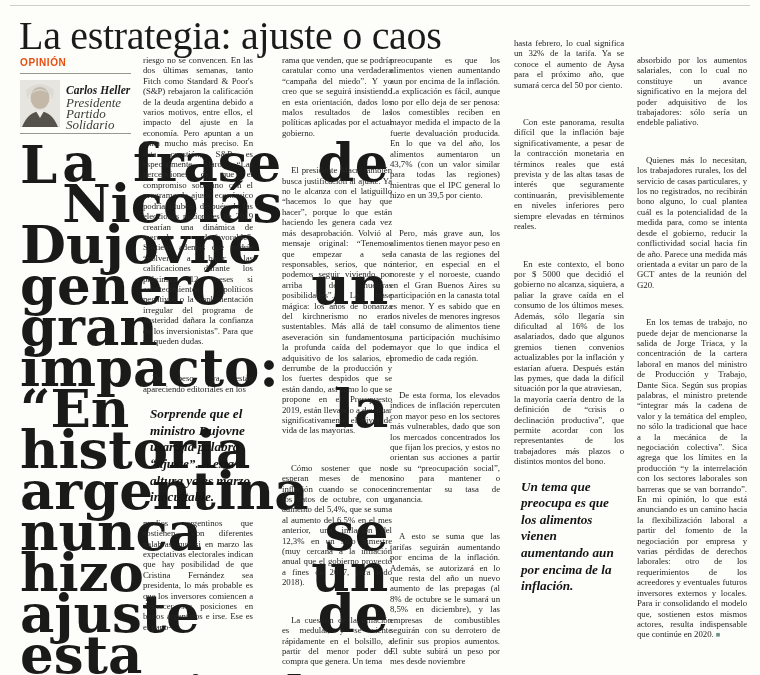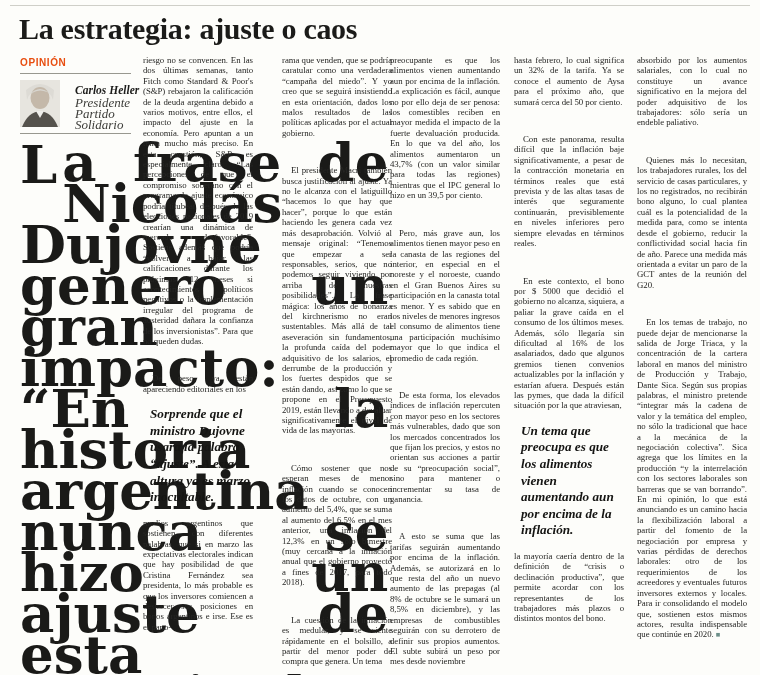--- a/index.html
+++ b/index.html
@@ -1,29 +1,29 @@
 <!DOCTYPE html>
 <html lang="es"><head>
 <meta charset="utf-8">
 <style>
   html,body{margin:0;padding:0;}
   body{width:760px;height:675px;background:#fdfdfa;overflow:hidden;
        font-family:"Liberation Serif",serif;-webkit-font-smoothing:antialiased;}
   .page{position:relative;width:760px;height:675px;}
   .top-rule{position:absolute;left:10px;right:10px;top:5px;border-top:1px solid #cfcfc8;}
   .headline{position:absolute;left:19px;top:12px;margin:0;font-family:"Liberation Serif",serif;
-            font-weight:700;font-size:30px;letter-spacing:-0.3px;color:#1b1b19;}
+            font-weight:400;font-size:40px;letter-spacing:-0.3px;color:#1b1b19;}
   .section-label{position:absolute;left:20px;top:57px;font-family:"Liberation Sans",sans-serif;
             font-weight:700;font-size:10px;letter-spacing:0.6px;color:#e84e10;}
   .rule{position:absolute;left:20px;width:111px;border-top:1px solid #98988f;}
   .rule-a{top:73px;}
   .rule-b{top:133px;}
   .author{position:absolute;left:20px;top:80px;width:120px;display:flex;}
   .portrait{width:40px;height:47px;flex:0 0 40px;}
-  .author-meta{margin-left:15px;padding-top:4px;}
+  .author-meta{margin-left:6px;padding-top:4px;}
   .author-name{font-weight:700;font-style:italic;font-size:11.5px;color:#1c1c1a;line-height:13px;}
   .author-title{font-style:italic;font-size:13px;color:#3c3c38;line-height:11px;}
   .col{position:absolute;width:110px;font-size:8.8px;line-height:10.4px;
        text-align:justify;color:#262624;letter-spacing:-0.05px;}
   .blk{margin:0;}
   .blk.p{text-indent:9px;margin-top:27px;}
   .blk.cont,.blk.dropcap{text-indent:0;}
   .blk.quote{font-size:13.2px;line-height:16.6px;font-weight:700;font-style:italic;
        text-align:left;text-indent:0;margin:12px 0 12px 7px;color:#151513;letter-spacing:0;}
   .dropcap{float:left;font-family:"DejaVu Serif",serif;font-weight:700;font-size:53px;
@@ -71,25 +71,25 @@
       <div class="blk p">El presidente Macri también busca justificación al ajuste. Ya no le alcanza con el latiguillo “hacemos lo que hay que hacer”, porque lo que están haciendo les genera cada vez más desaprobación. Volvió al mensaje original: “Tenemos que empezar a ser responsables, serios, que no podemos seguir viviendo por arriba de nuestras posibilidades”. La frase mágica: los años de bonanza del kirchnerismo no eran sustentables. Más allá de tal aseveración sin fundamentos, la profunda caída del poder adquisitivo de los salarios, el derrumbe de la producción y los fuertes despidos que se están dando, así como lo que se propone en el Presupuesto 2019, están llevando a devaluar significativamente el nivel de vida de las mayorías.</div>
       <div class="blk p">Cómo sostener que nos esperan meses de menor inflación cuando se conocen los datos de octubre, con un aumento del 5,4%, que se suma al aumento del 6,5% en el mes anterior, una inflación del 12,3% en un solo bimestre (muy cercana a la inflación anual que el gobierno proyectó a fines de 2017, para todo 2018).</div>
       <div class="blk p">La cuestión de la inflación es medular, y se siente rápidamente en el bolsillo, a partir del menor poder de compra que genera. Un tema</div>
     </div>
   <div class="col" style="left:390px;top:55px;height:607px">
       <div class="blk cont">preocupante es que los alimentos vienen aumentando aun por encima de la inflación. La explicación es fácil, aunque no por ello deja de ser penosa: los comestibles reciben en mayor medida el impacto de la fuerte devaluación producida. En lo que va del año, los alimentos aumentaron un 43,7% (con un valor similar para todas las regiones) mientras que el IPC general lo hizo en un 39,5 por ciento.</div>
       <div class="blk p">Pero, más grave aun, los alimentos tienen mayor peso en la canasta de las regiones del interior, en especial en el noreste y el noroeste, cuando en el Gran Buenos Aires su participación en la canasta total es menor. Y es sabido que en los niveles de menores ingresos el consumo de alimentos tiene una participación muchísimo mayor que lo que indica el promedio de cada región.</div>
       <div class="blk p">De esta forma, los elevados índices de inflación repercuten con mayor peso en los sectores más vulnerables, dado que son los mercados concentrados los que fijan los precios, y estos no orientan sus acciones a partir de su “preocupación social”, sino para mantener o incrementar su tasa de ganancia.</div>
       <div class="blk p">A esto se suma que las tarifas seguirán aumentando por encima de la inflación. Además, se autorizará en lo que resta del año un nuevo aumento de las prepagas (al 8% de octubre se le sumará un 8,5% en diciembre), y las empresas de combustibles seguirán con su derrotero de definir sus propios aumentos. El subte subirá un peso por mes desde noviembre</div>
     </div>
-  <div class="col" style="left:514px;top:55px;height:607px">
+  <div class="col" style="left:514px;top:38px;height:607px">
       <div class="blk cont">hasta febrero, lo cual significa un 32% de la tarifa. Ya se conoce el aumento de Aysa para el próximo año, que sumará cerca del 50 por ciento.</div>
       <div class="blk p">Con este panorama, resulta difícil que la inflación baje significativamente, a pesar de la contracción monetaria en términos reales que está prevista y de las altas tasas de interés que seguramente continuarán, previsiblemente en niveles inferiores pero siempre elevadas en términos reales.</div>
       <div class="blk p">En este contexto, el bono por $ 5000 que decidió el gobierno no alcanza, siquiera, a paliar la grave caída en el consumo de los últimos meses. Además, sólo llegaría sin dificultad al 16% de los asalariados, dado que algunos gremios tienen convenios actualizables por la inflación y estarían afuera. Después están las pymes, que dada la difícil situación por la que atraviesan,</div>
+      <div class="blk cont">la mayoría caería dentro de la definición de “crisis o declinación productiva”, que permite acordar con los representantes de los trabajadores más plazos o distintos montos del bono.</div>
       <div class="blk quote">Un tema que preocupa es que los alimentos vienen aumentando aun por encima de la inflación.</div>
-      <div class="blk cont">la mayoría caería dentro de la definición de “crisis o declinación productiva”, que permite acordar con los representantes de los trabajadores más plazos o distintos montos del bono.</div>
     </div>
   <div class="col" style="left:637px;top:55px;height:607px">
       <div class="blk cont">absorbido por los aumentos salariales, con lo cual no constituye un avance significativo en la mejora del poder adquisitivo de los trabajadores: sólo sería un endeble paliativo.</div>
       <div class="blk p">Quienes más lo necesitan, los trabajadores rurales, los del servicio de casas particulares, y los no registrados, no recibirán bono alguno, lo cual plantea cuál es la potencialidad de la medida para, como se intenta desde el gobierno, reducir la conflictividad social hacia fin de año. Parece una medida más orientada a evitar un paro de la GCT antes de la reunión del G20.</div>
       <div class="blk p">En los temas de trabajo, no puede dejar de mencionarse la salida de Jorge Triaca, y la concentración de la cartera laboral en manos del ministro de Producción y Trabajo, Dante Sica. Según sus propias palabras, el ministro pretende “integrar más la cadena de valor y la temática del empleo, no sólo la tradicional que hace a la mecánica de la negociación colectiva”. Sica agrega que los límites en la producción “y la interrelación con los sectores laborales son barreras que se van borrando”. En mi opinión, lo que está anunciando es un camino hacia la flexibilización laboral a partir del fomento de la negociación por empresa y varias pérdidas de derechos laborales: otro de los requerimientos de los acreedores y eventuales futuros inversores externos y locales. Para ir consolidando el modelo que, sostienen estos mismos actores, resulta indispensable que continúe en 2020.<span class="end-mark">■</span></div>
     </div>
 </div>
 
 </body></html>

